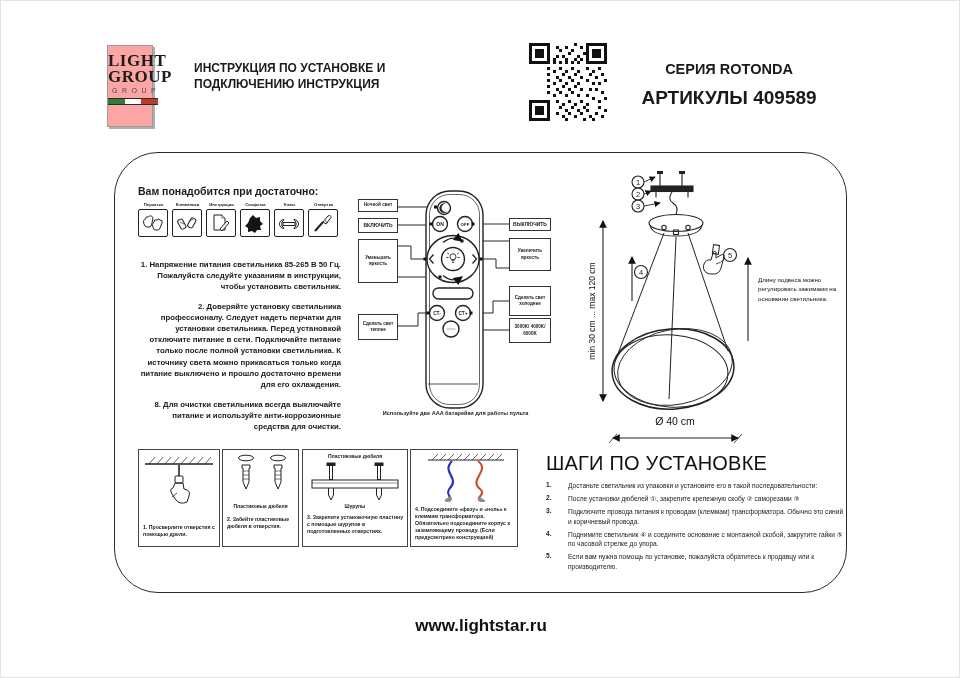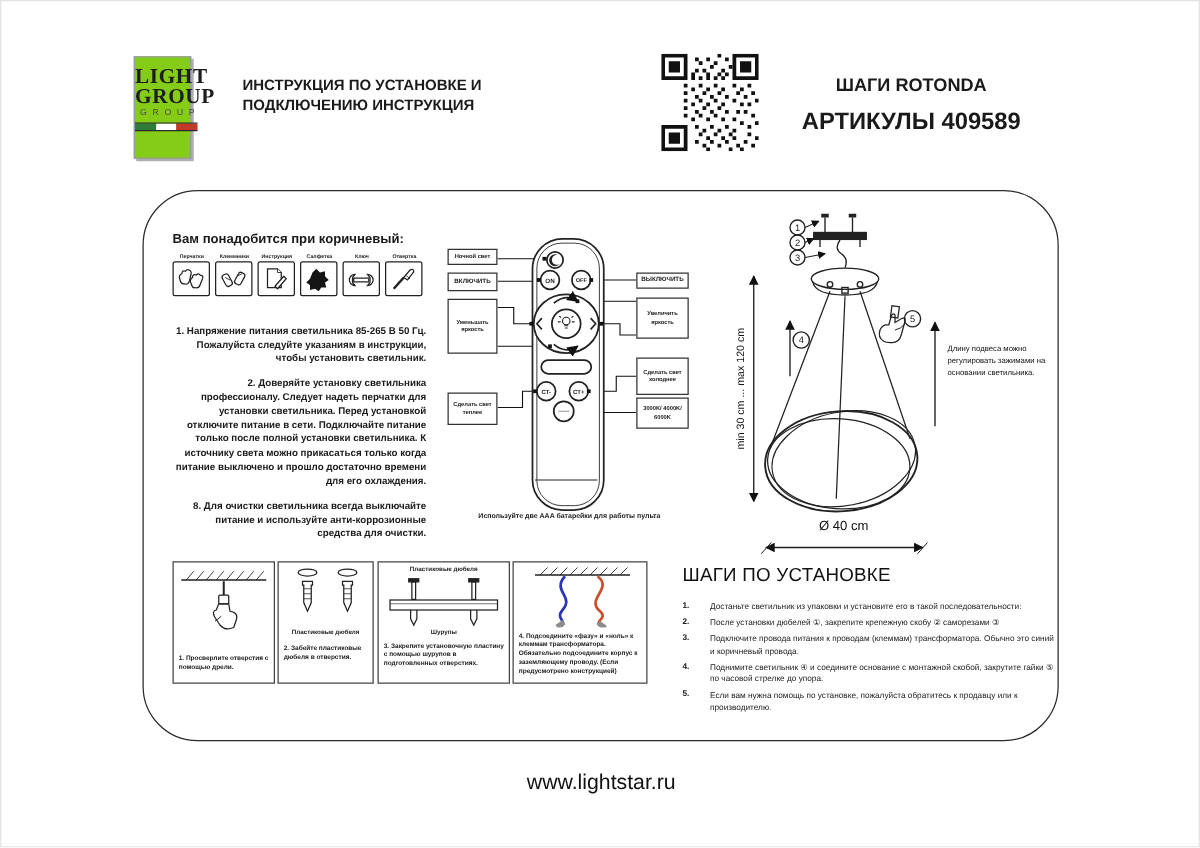--- a/index.html
+++ b/index.html
@@ -3,21 +3,21 @@
 <meta charset="utf-8">
 <style>
   html,body{margin:0;padding:0;background:#fff}
   .page{position:relative;width:960px;height:678px;background:#fff;overflow:hidden;
         font-family:"Liberation Sans","DejaVu Sans",sans-serif;color:#1a1a1a;
         border:1px solid #e3e3e3;box-sizing:border-box}
   .abs{position:absolute}
 
   
   .logo-box{left:106px;top:44px;width:46px;height:82px;border:1px solid #9a9a9a;
-            box-shadow:2px 2px 0 rgba(110,110,110,.55);background:#84cc16;text-align:center;box-sizing:border-box}
+            box-shadow:2px 2px 0 rgba(110,110,110,.55);background:#fca5a5;text-align:center;box-sizing:border-box}
   .logo-word{font-family:"Liberation Serif","DejaVu Serif",serif;font-weight:bold;font-size:17px;line-height:.95;letter-spacing:.5px;color:#1d1d1d}
   .logo-group{font-size:7px;letter-spacing:4.5px;color:#4a4a4a;margin-top:2px;padding-left:4px}
   .flag{display:flex;width:50px;height:7px;margin:4px auto 0;border-top:1.5px solid #2a2a2a;border-bottom:1.5px solid #2a2a2a;box-sizing:border-box}
   .flag span{flex:1}
   .hdr-title{left:193px;top:60px;font-size:12px;font-weight:bold;line-height:1.32;color:#1b1b1b}
   .hdr-right{left:614px;top:60px;width:228px;text-align:center}
   .hdr-series{font-size:14.5px;font-weight:bold;margin-bottom:10px}
   .hdr-art{font-size:19px;font-weight:bold}
   .qr{left:528px;top:42px}
 
@@ -40,27 +40,27 @@
   .hgt-label{left:492px;top:304px;width:200px;height:12px;text-align:center;font-size:8.5px;color:#111;
              transform:rotate(-90deg)}
   .dia-label{left:634px;top:414px;width:80px;text-align:center;font-size:10.5px;color:#111}
   .adj-note{left:757px;top:274px;width:85px;font-size:6.2px;line-height:1.5;color:#111}
 
   
   .mbox{position:absolute;border:1px solid #444;background:#fff;box-sizing:border-box}
   .mcap{position:absolute;left:4px;right:3px;font-size:5.2px;font-weight:bold;line-height:1.35}
   .mlabel{position:absolute;left:0;right:0;text-align:center;font-size:5px;font-weight:bold}
 
-  .steps-head{left:545px;top:451px;font-size:15px;color:#111;letter-spacing:.2px}
+  .steps-head{left:545px;top:451px;font-size:20px;color:#111;letter-spacing:.2px}
   .steps{left:545px;top:480px;width:300px}
   .step{display:flex;margin-bottom:3px}
   .step .n{width:22px;font-size:6.6px;font-weight:bold;flex:none}
   .step .t{flex:1;font-size:6.6px;line-height:1.5}
 
-  .footer{left:0;top:615px;width:960px;text-align:center;font-size:17px;font-weight:normal;color:#111}
+  .footer{left:0;top:615px;width:960px;text-align:center;font-size:17px;font-weight:bold;color:#111}
 
   svg text{font-family:"Liberation Sans","DejaVu Sans",sans-serif}
 </style>
 </head>
 <body>
 
 <div class="page">
 
   <div class="abs logo-box">
     <div style="margin-top:7px" class="logo-word">LIGHT</div>
@@ -88,27 +88,27 @@
         <rect x="60" y="3" width="15" height="15" fill="#fff"></rect>
         <rect x="63" y="6" width="9" height="9"></rect>
       <rect x="0" y="57" width="21" height="21"></rect>
         <rect x="3" y="60" width="15" height="15" fill="#fff"></rect>
         <rect x="6" y="63" width="9" height="9"></rect>
       <path d="M27 3h3v3h-3zM30 6h3v3h-3zM36 3h3v3h-3zM42 6h3v3h-3zM45 0h3v3h-3zM51 3h3v3h-3zM39 9h3v3h-3zM27 12h3v3h-3zM33 12h3v3h-3zM48 12h3v3h-3zM54 9h3v3h-3zM24 15h3v3h-3zM36 15h3v3h-3zM45 15h3v3h-3zM51 15h3v3h-3zM24 18h3v3h-3zM30 18h3v3h-3zM36 18h3v3h-3zM42 18h3v3h-3zM48 18h3v3h-3zM18 24h3v3h-3zM18 30h3v3h-3zM18 36h3v3h-3zM18 42h3v3h-3zM18 48h3v3h-3zM57 24h3v3h-3zM63 27h3v3h-3zM69 24h3v3h-3zM60 30h3v3h-3zM66 33h3v3h-3zM72 30h3v3h-3zM57 36h3v3h-3zM63 39h3v3h-3zM69 39h3v3h-3zM75 36h3v3h-3zM60 45h3v3h-3zM66 45h3v3h-3zM72 48h3v3h-3zM57 51h3v3h-3zM63 54h3v3h-3zM69 57h3v3h-3zM75 54h3v3h-3zM24 27h3v3h-3zM30 24h3v3h-3zM36 27h3v3h-3zM42 24h3v3h-3zM48 27h3v3h-3zM27 33h3v3h-3zM33 30h3v3h-3zM39 33h3v3h-3zM45 30h3v3h-3zM51 33h3v3h-3zM24 39h3v3h-3zM30 36h3v3h-3zM36 39h3v3h-3zM42 36h3v3h-3zM48 39h3v3h-3zM27 45h3v3h-3zM33 42h3v3h-3zM39 45h3v3h-3zM45 42h3v3h-3zM51 45h3v3h-3zM24 51h3v3h-3zM30 48h3v3h-3zM36 51h3v3h-3zM42 48h3v3h-3zM48 51h3v3h-3zM27 57h3v3h-3zM33 60h3v3h-3zM39 57h3v3h-3zM45 60h3v3h-3zM51 57h3v3h-3zM30 63h3v3h-3zM36 66h3v3h-3zM42 63h3v3h-3zM48 66h3v3h-3zM54 63h3v3h-3zM27 69h3v3h-3zM33 72h3v3h-3zM39 69h3v3h-3zM45 72h3v3h-3zM51 69h3v3h-3zM57 66h3v3h-3zM60 72h3v3h-3zM66 69h3v3h-3zM72 72h3v3h-3zM63 75h3v3h-3zM69 63h3v3h-3zM75 66h3v3h-3zM36 75h3v3h-3zM54 75h3v3h-3zM57 60h3v3h-3z"></path>
     </g>
   </svg>
 
   <div class="abs hdr-right">
-    <div class="hdr-series">ШАГИ ROTONDA</div>
+    <div class="hdr-series">СЕРИЯ ROTONDA</div>
     <div class="hdr-art">АРТИКУЛЫ 409589</div>
   </div>
 
   <div class="abs panel"></div>
 
-  <div class="abs tools-head">Вам понадобится при коричневый:</div>
+  <div class="abs tools-head">Вам понадобится при достаточно:</div>
   <div class="abs tools-row">
     <div class="tool">
       <div class="tool-label">Перчатки</div>
       <div class="tool-box">
           <svg width="24" height="22" viewBox="0 0 24 22">
         <g stroke="#222" stroke-width="1" fill="#fff" stroke-linejoin="round">
           <path d="M3 12 q-1.5 -4 1.5 -5 q0 -3 3 -2 q1 -2 3 -1 q2 1 1.2 4 l-1.2 5 q-1 3 -4 2 q-2.5 .5 -3.5 -3 z"></path>
           <path d="M12 15 q-2 -3 1 -5 q0 -3 3 -2 q2 -2 3 0 q3 0 2 3 l-2 5 q-1 3 -4 2 q-2 1 -3 -3 z"></path>
         </g>
           </svg>

